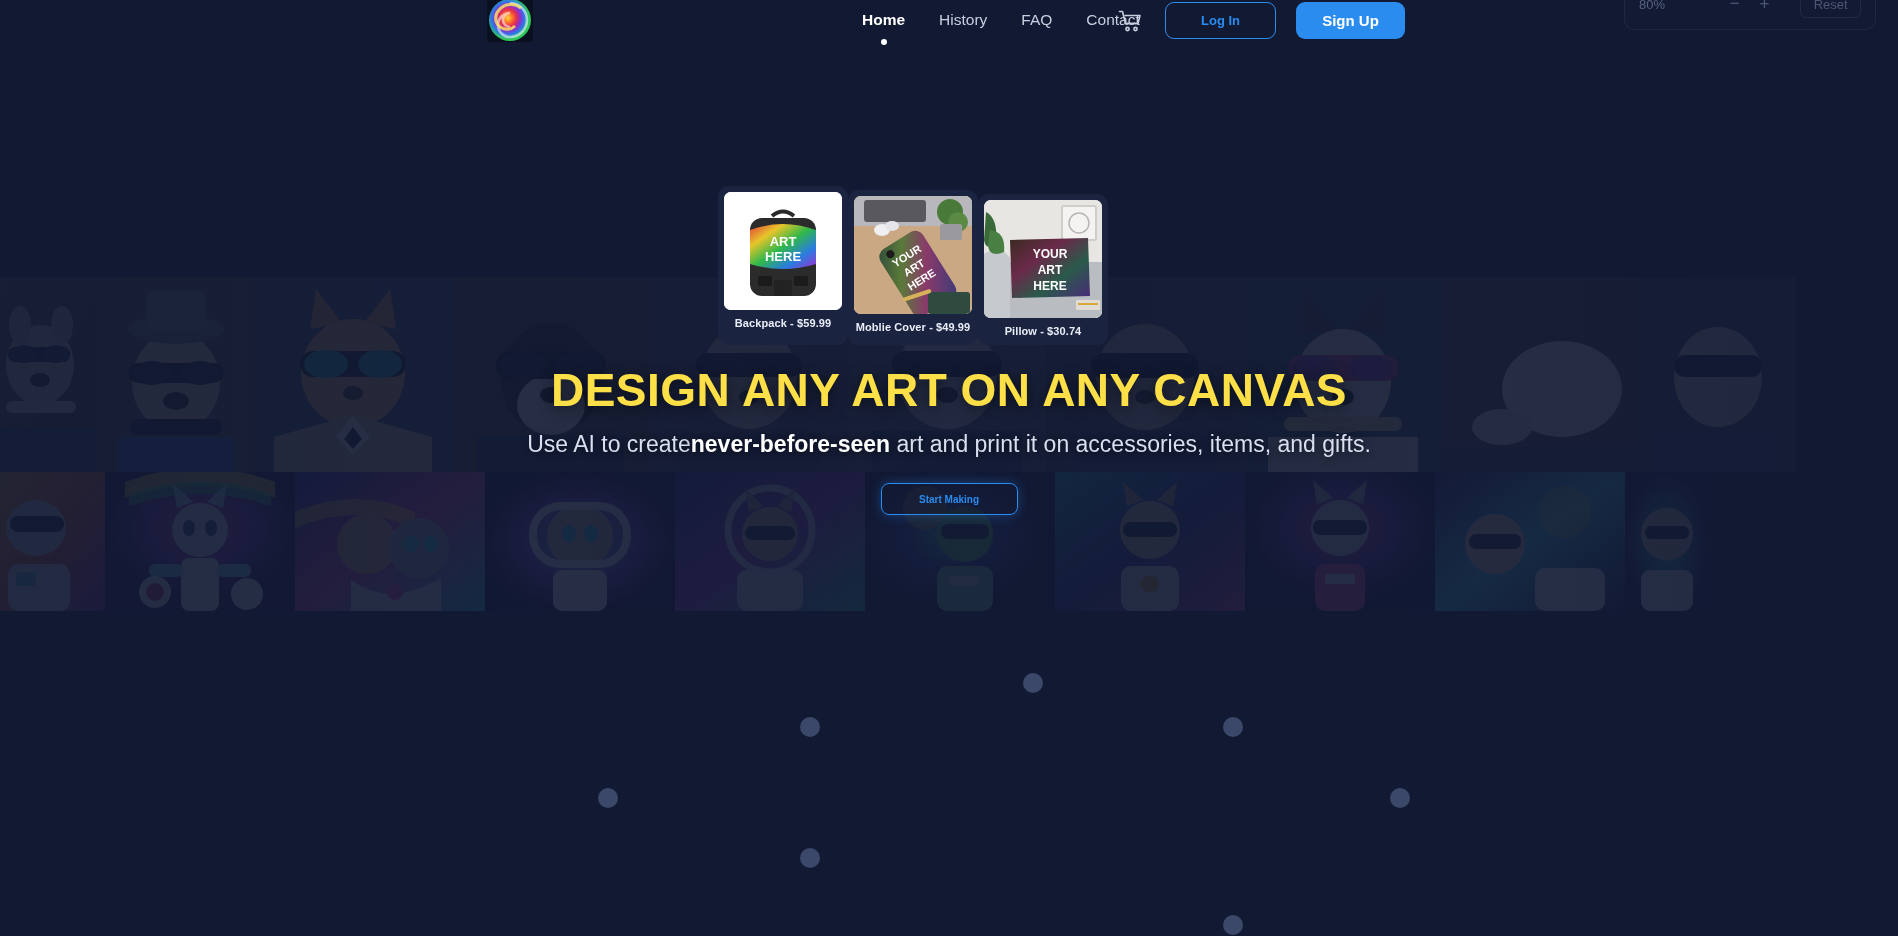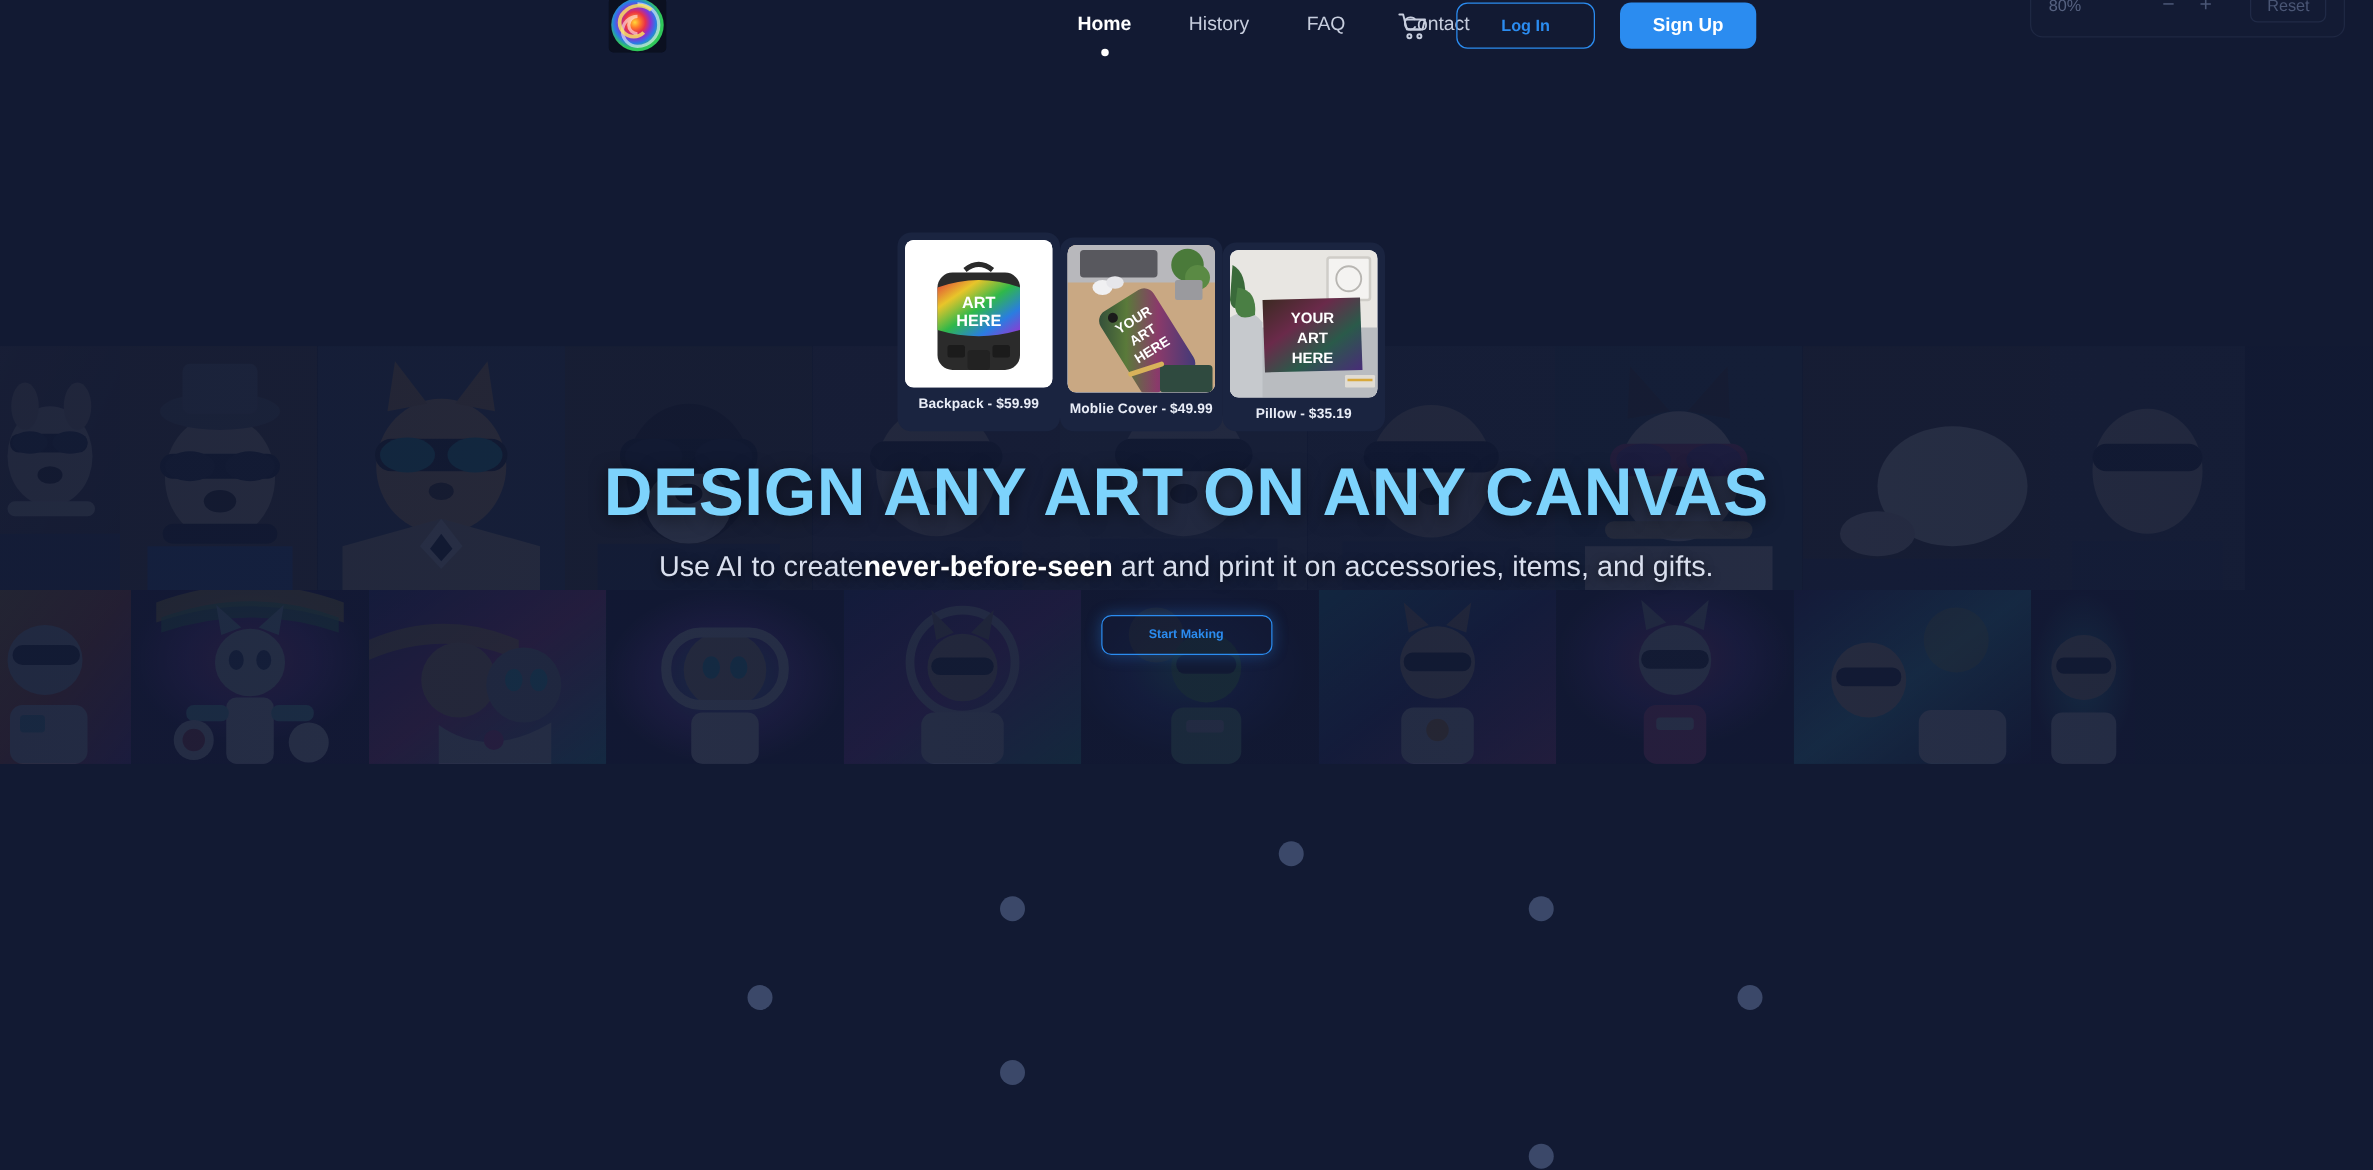--- a/index.html
+++ b/index.html
@@ -45,21 +45,21 @@
   }
   .logo svg { display: block; width: 46px; height: 44px; }
 
   .nav-links {
     position: absolute;
     left: 845px;
     top: 0;
     height: 40px;
     display: flex;
     align-items: flex-start;
-    gap: 12px;
+    gap: 0px;
   }
 
   .nav-item {
     position: relative;
     font-size: 15.5px;
     color: #c7cede;
     padding: 0 17px;
     line-height: 40px;
     cursor: pointer;
     white-space: nowrap;
@@ -251,23 +251,23 @@
   
   .hero {
     position: absolute;
     left: 0;
     top: 366px;
     width: 1898px;
     text-align: center;
     z-index: 25;
   }
   .hero h1 {
-    font-size: 54px;
+    font-size: 46px;
     font-weight: bold;
-    color: #7dd3fc;
+    color: #fde047;
     letter-spacing: 0.5px;
     line-height: 1.05;
     text-shadow: 0 2px 14px rgba(0,0,0,0.55);
   }
   .hero p {
     margin-top: 17px;
     font-size: 23px;
     color: #d9dfee;
     text-shadow: 0 1px 8px rgba(0,0,0,0.6);
     text-align: center;
@@ -705,21 +705,21 @@
             </linearGradient>
           </defs>
           <path d="M26 40 L104 38 L106 96 L28 98 Z" fill="url(#pg3)"></path>
           <text x="66" y="58" font-family="Liberation Sans, sans-serif" font-size="12" font-weight="bold" fill="#ffffff" text-anchor="middle">YOUR</text>
           <text x="66" y="74" font-family="Liberation Sans, sans-serif" font-size="12" font-weight="bold" fill="#ffffff" text-anchor="middle">ART</text>
           <text x="66" y="90" font-family="Liberation Sans, sans-serif" font-size="12" font-weight="bold" fill="#ffffff" text-anchor="middle">HERE</text>
           <rect x="92" y="100" width="24" height="10" rx="1" fill="#e0dcd4"></rect>
           <rect x="94" y="103" width="20" height="2" fill="#d8a83a"></rect>
         </svg>
       </div>
-      <div class="label">Pillow - $35.19</div>
+      <div class="label">Pillow - $30.74</div>
     </div>
   </div>
 
   <div class="hero">
     <h1>DESIGN ANY ART ON ANY CANVAS</h1>
     <p><span>Use AI to create</span><b>never-before-seen</b><span> art and print it on accessories, items, and gifts.</span></p>
     <button class="btn-start">Start Making</button>
   </div>
 
   <div class="navbar">

